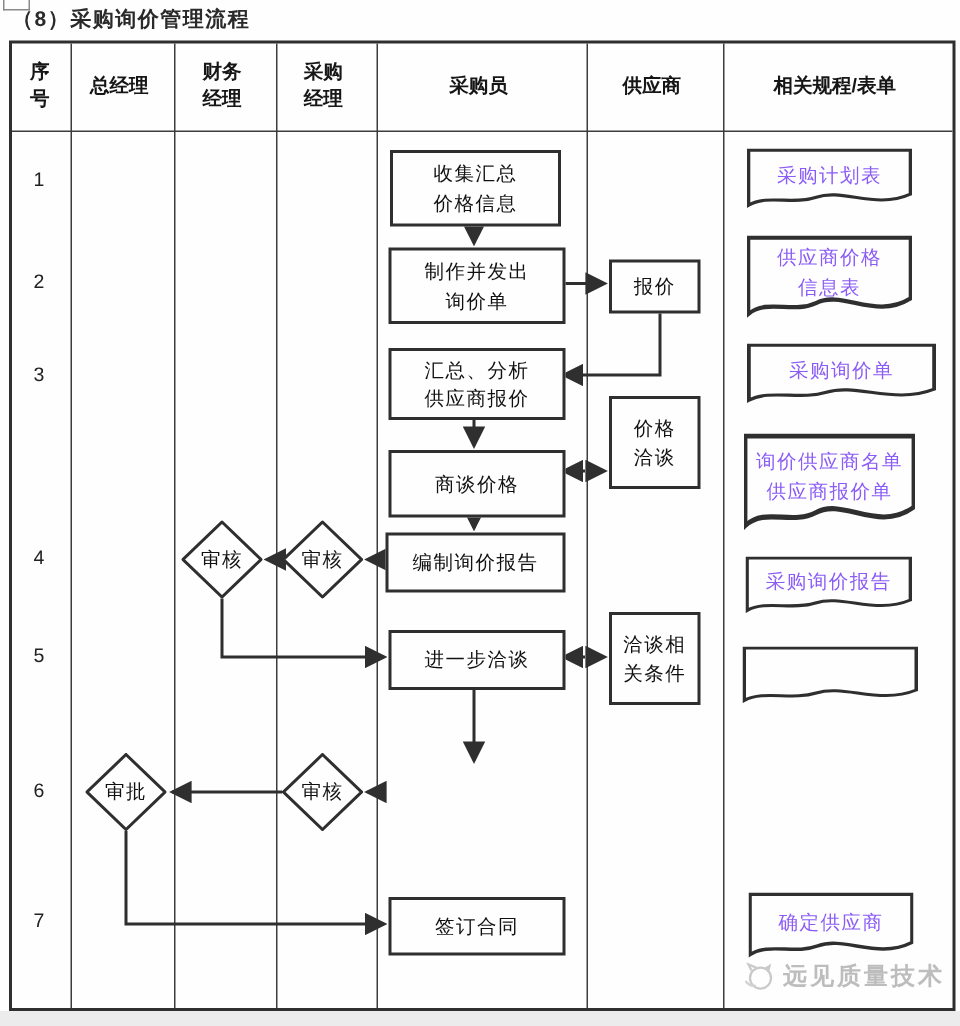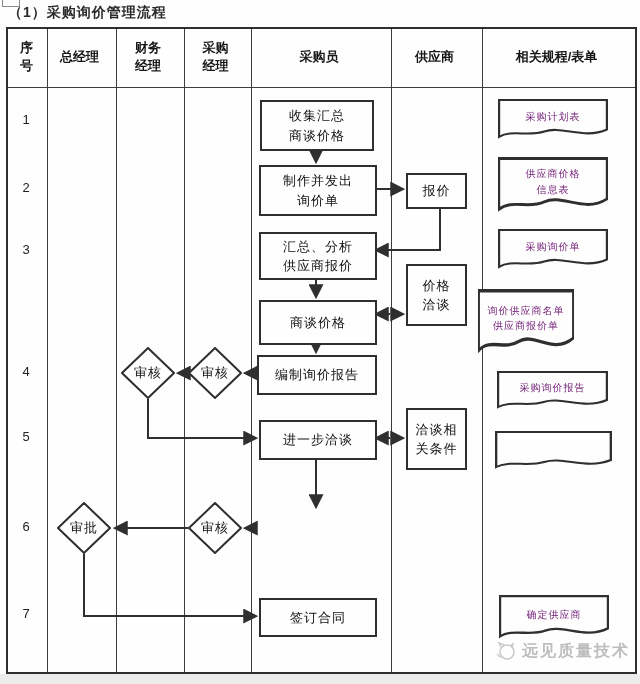--- a/index.html
+++ b/index.html
@@ -23,37 +23,37 @@
   
   .diamond{position:absolute;}
   .diamond svg{position:absolute;left:0;top:0;width:100%;height:100%;}
   .diamond .lbl{position:absolute;left:0;top:0;width:100%;height:100%;
        display:flex;align-items:center;justify-content:center;font-size:13px;letter-spacing:1px;color:#111;}
   
   .doc{position:absolute;}
   .doc svg{position:absolute;left:0;top:0;width:100%;height:100%;}
   .doc .lbl{position:absolute;left:0;top:0;width:100%;height:86%;
        display:flex;align-items:center;justify-content:center;text-align:center;
-       font-size:10px;line-height:1.55;white-space:pre-line;letter-spacing:1px;color:#701a75;}
+       font-size:13px;line-height:1.55;white-space:pre-line;letter-spacing:1px;color:#8b5cf6;}
   #title{position:absolute;left:8px;top:4px;font-size:14px;font-weight:bold;color:#2a2a2a;letter-spacing:1px;}
   #connectors{position:absolute;left:0;top:0;width:640px;height:684px;pointer-events:none;}
   #watermark{position:absolute;left:495px;top:640px;display:flex;align-items:center;gap:5px;
        color:#bdbdbd;font-size:16px;font-weight:bold;letter-spacing:2px;text-align:center;}
   #bottom-strip{position:absolute;left:0;top:674px;width:640px;height:10px;background:#ececec;}
   #corner-artifact{position:absolute;left:2px;top:-2px;width:16px;height:8px;
        border:1px solid #8a8a8a;border-top:none;background:transparent;}
 </style>
 </head>
 <body>
 
 <div id="stage">
 
   <div id="corner-artifact"></div>
 
-  <div id="title">（1）采购询价管理流程</div>
+  <div id="title">（8）采购询价管理流程</div>
 
   <div id="tbl">
     <div class="vline" style="left:39px"></div>
     <div class="vline" style="left:108px"></div>
     <div class="vline" style="left:176px"></div>
     <div class="vline" style="left:243px"></div>
     <div class="vline" style="left:383px"></div>
     <div class="vline" style="left:474px"></div>
     <div id="hline"></div>
   </div>
@@ -95,21 +95,21 @@
       <path d="M148 399 L148 438 L256 438" marker-end="url(#ah)"></path>
       <path d="M376 438 L403 438" stroke-dasharray="5 4" marker-start="url(#ah)" marker-end="url(#ah)"></path>
       <path d="M316 456 L316 507" marker-end="url(#ah)"></path>
       <path d="M257 528 L245 528" marker-end="url(#ah)"></path>
       <path d="M188 528 L115 528" marker-end="url(#ah)"></path>
       <path d="M84 554 L84 616 L256 616" marker-end="url(#ah)"></path>
     </g>
   </svg>
 
   <div class="box" style="left:260px;top:100px;width:110px;height:47px">收集汇总
-商谈价格</div>
+价格信息</div>
   <div class="box" style="left:259px;top:165px;width:114px;height:47px">制作并发出
 询价单</div>
   <div class="box" style="left:259px;top:232px;width:114px;height:44px">汇总、分析
 供应商报价</div>
   <div class="box" style="left:259px;top:300px;width:114px;height:41px">商谈价格</div>
   <div class="box" style="left:257px;top:355px;width:116px;height:36px">编制询价报告</div>
   <div class="box" style="left:259px;top:420px;width:114px;height:36px">进一步洽谈</div>
   <div class="box" style="left:259px;top:598px;width:114px;height:35px">签订合同</div>
 
   <div class="box" style="left:406px;top:173px;width:57px;height:32px">报价</div>
@@ -149,27 +149,27 @@
       </svg>
     <span class="lbl">采购计划表</span>
   </div>
   <div class="doc" style="left:498px;top:157px;width:110px;height:58px">
     <svg viewBox="0 0 100 40" preserveAspectRatio="none">
         <path d="M1 1 L99 1 L99 29 C78 39 58 25 42 31 C28 36 12 29 1 36 Z" fill="#fefefe" stroke="#2f2f2f" stroke-width="2"></path>
       </svg>
     <span class="lbl">供应商价格
 信息表</span>
   </div>
-  <div class="doc" style="left:498px;top:229px;width:110px;height:42px">
+  <div class="doc" style="left:498px;top:229px;width:126px;height:42px">
     <svg viewBox="0 0 100 40" preserveAspectRatio="none">
         <path d="M1 1 L99 1 L99 29 C78 39 58 25 42 31 C28 36 12 29 1 36 Z" fill="#fefefe" stroke="#2f2f2f" stroke-width="2"></path>
       </svg>
     <span class="lbl">采购询价单</span>
   </div>
-  <div class="doc" style="left:478px;top:289px;width:96px;height:68px">
+  <div class="doc" style="left:496px;top:289px;width:114px;height:68px">
     <svg viewBox="0 0 100 40" preserveAspectRatio="none">
         <path d="M1 1 L99 1 L99 29 C78 39 58 25 42 31 C28 36 12 29 1 36 Z" fill="#fefefe" stroke="#2f2f2f" stroke-width="2"></path>
       </svg>
     <span class="lbl">询价供应商名单
 供应商报价单</span>
   </div>
   <div class="doc" style="left:497px;top:371px;width:111px;height:40px">
     <svg viewBox="0 0 100 40" preserveAspectRatio="none">
         <path d="M1 1 L99 1 L99 29 C78 39 58 25 42 31 C28 36 12 29 1 36 Z" fill="#fefefe" stroke="#2f2f2f" stroke-width="2"></path>
       </svg>

